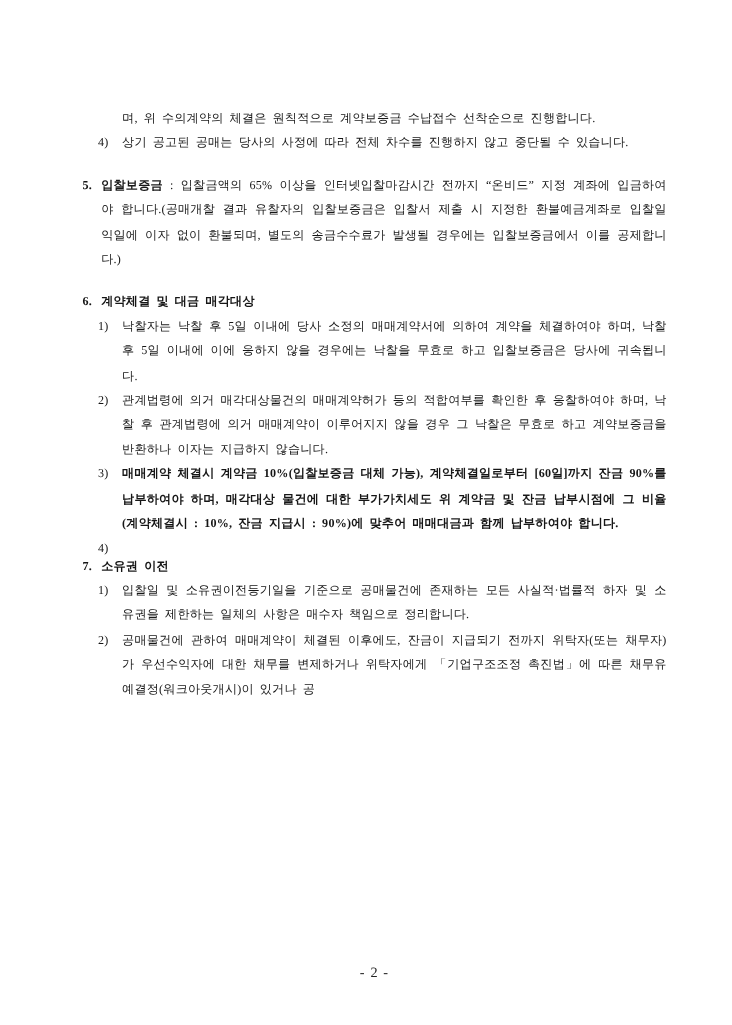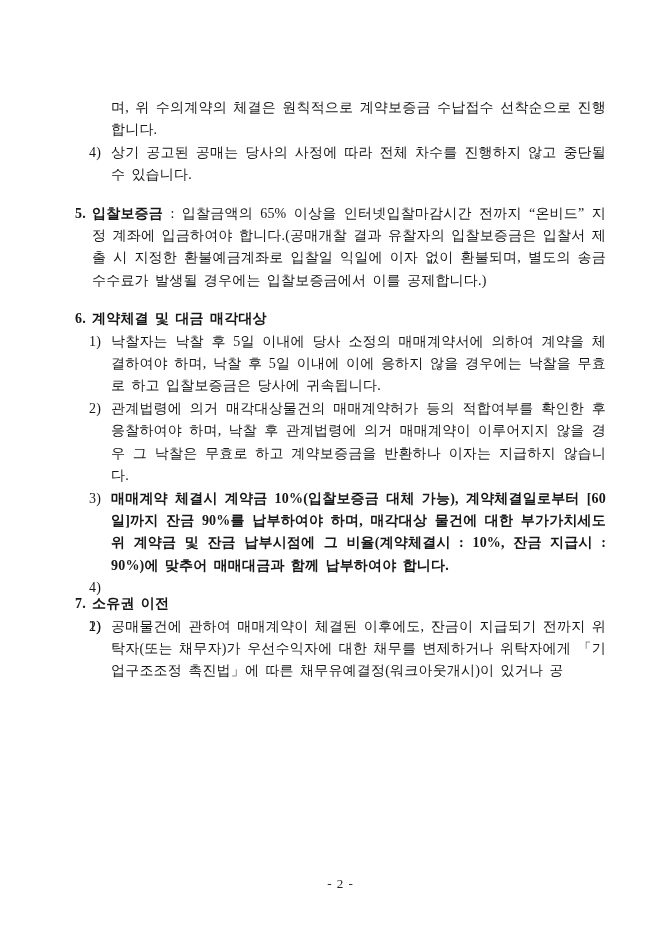--- a/index.html
+++ b/index.html
@@ -18,21 +18,21 @@
   .sheet {
     position: absolute;
     inset: 0;
     background: #ffffff;
   }
   .doc {
     position: absolute;
     left: 75px;
     top: 97px;
     width: 531px;
-    font-size: 14px;
+    font-size: 11px;
     line-height: 22.4px;
     text-align: justify;
     letter-spacing: 0.2px;
     word-spacing: 2.5px;
   }
   
   .cont {
     padding-left: 36px;
   }
   
@@ -125,20 +125,21 @@
     </div>
 
     <div class="section">
       <div class="sec-head">
         <span class="snum">7.</span>
         <span class="sec-title">소유권 이전</span>
       </div>
 
       <div class="item">
         <span class="marker">1)</span>
+        <span class="body">입찰일 및 소유권이전등기일을 기준으로 공매물건에 존재하는 모든 사실적·법률적 하자 및 소유권을 제한하는 일체의 사항은 매수자 책임으로 정리합니다.</span>
       </div>
 
       <div class="item">
         <span class="marker">2)</span>
         <span class="body">공매물건에 관하여 매매계약이 체결된 이후에도, 잔금이 지급되기 전까지 위탁자(또는 채무자)가 우선수익자에 대한 채무를 변제하거나 위탁자에게 「기업구조조정 촉진법」에 따른 채무유예결정(워크아웃개시)이 있거나 공</span>
       </div>
     </div>
 
   </div>
 

